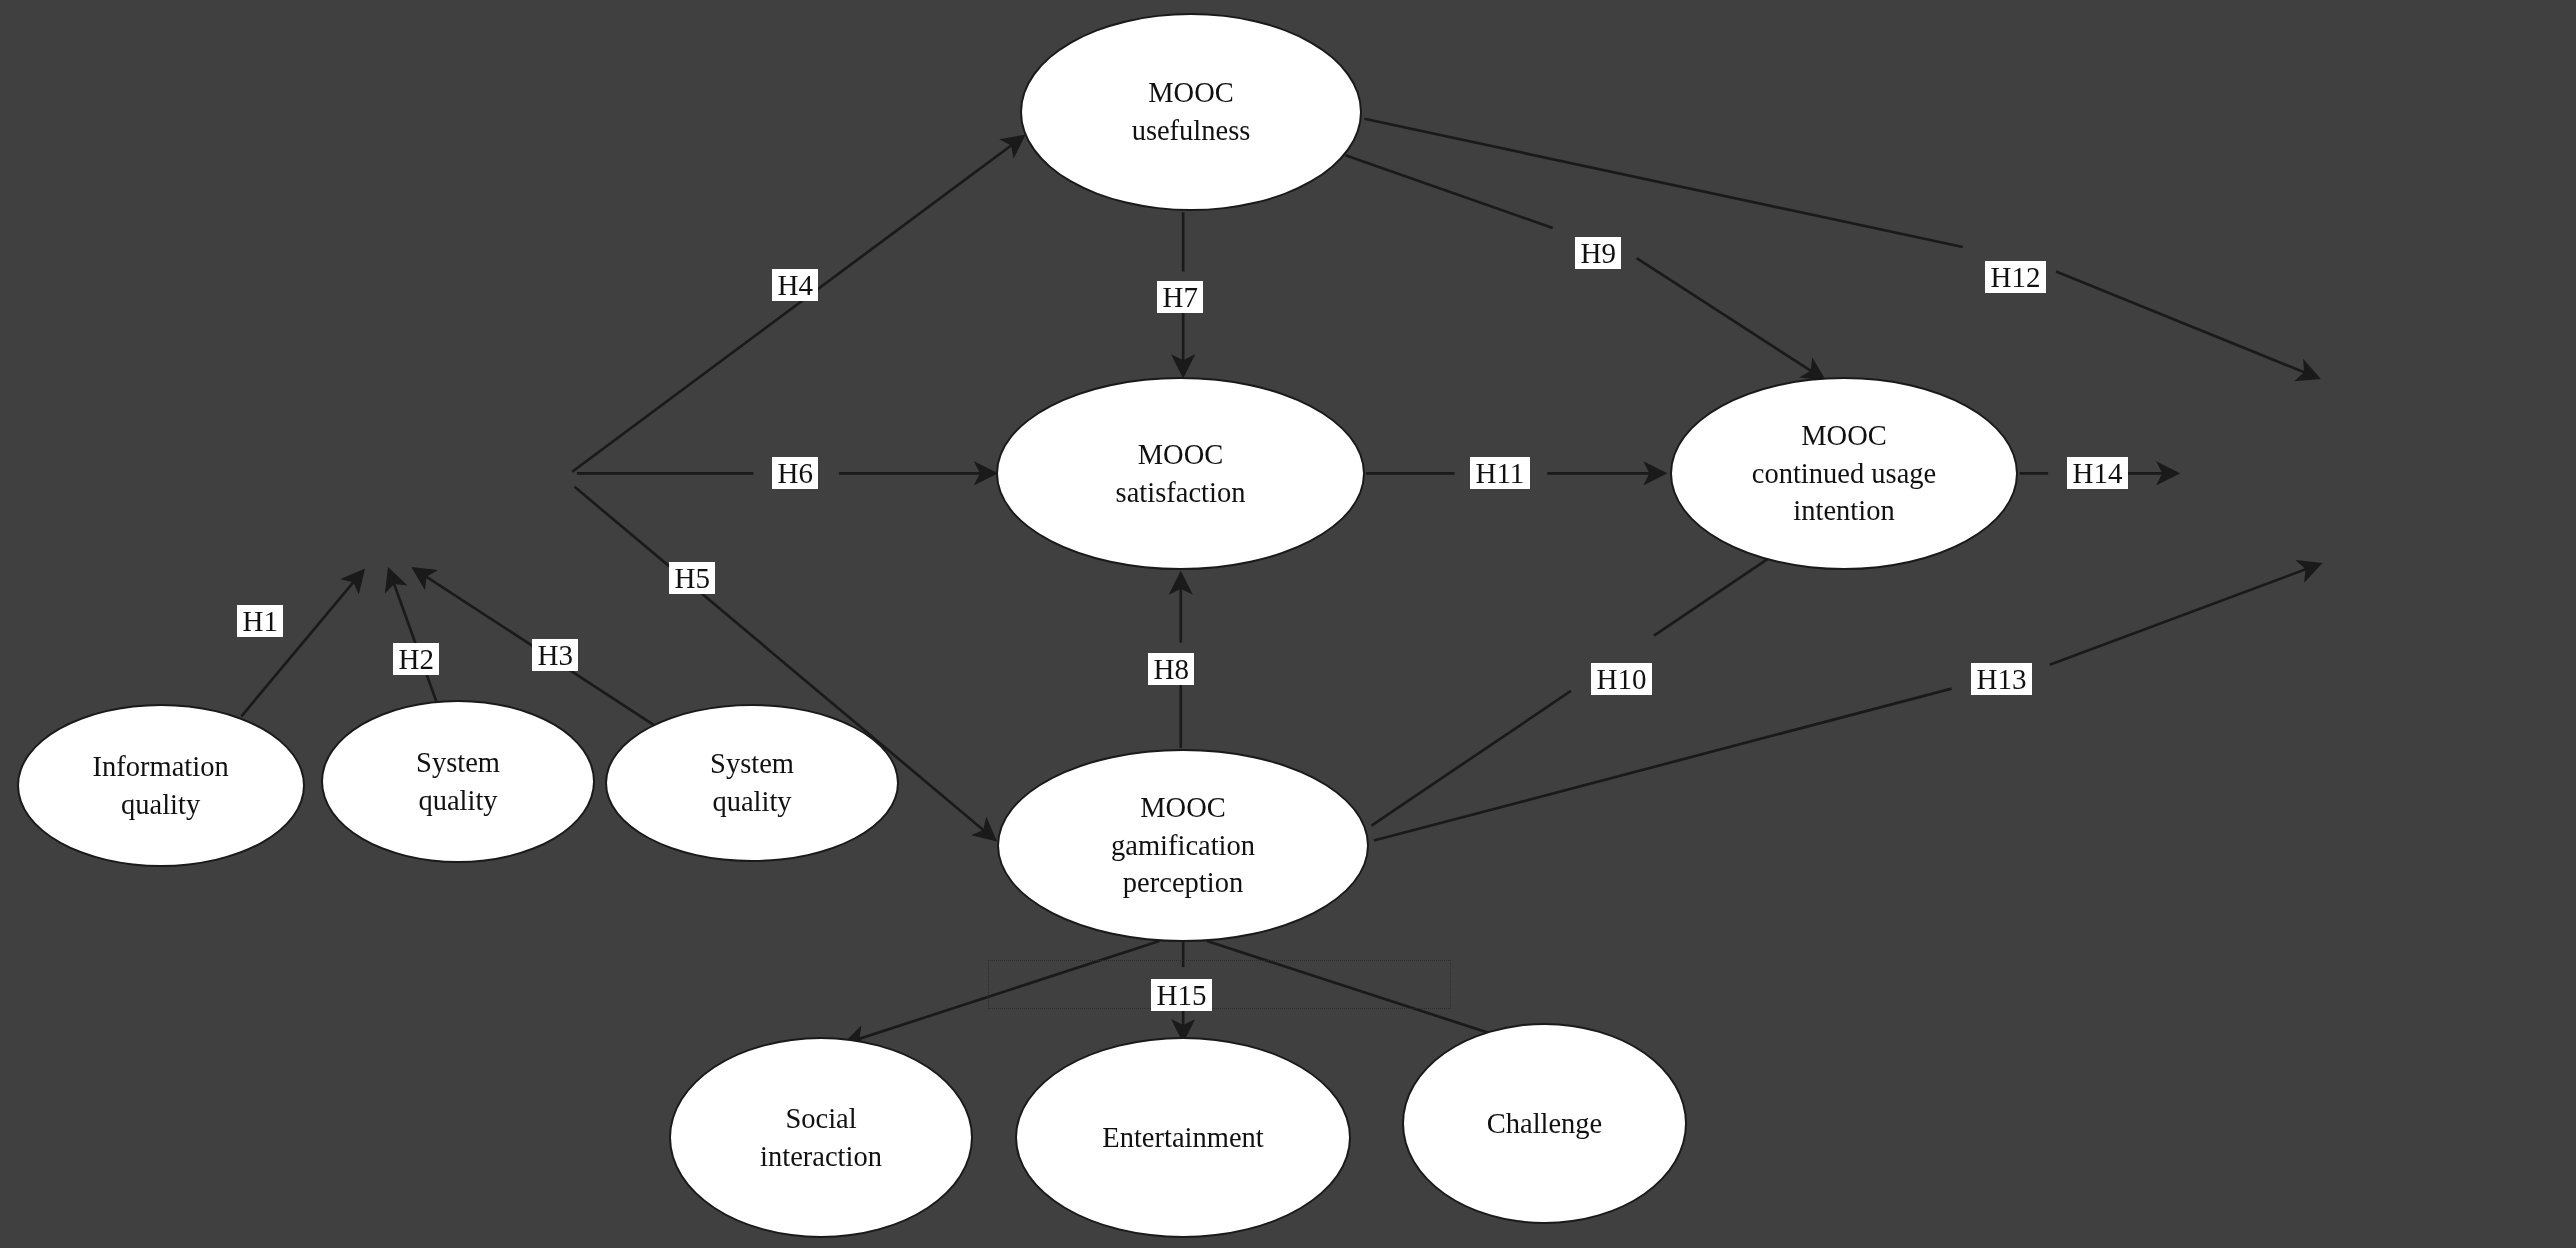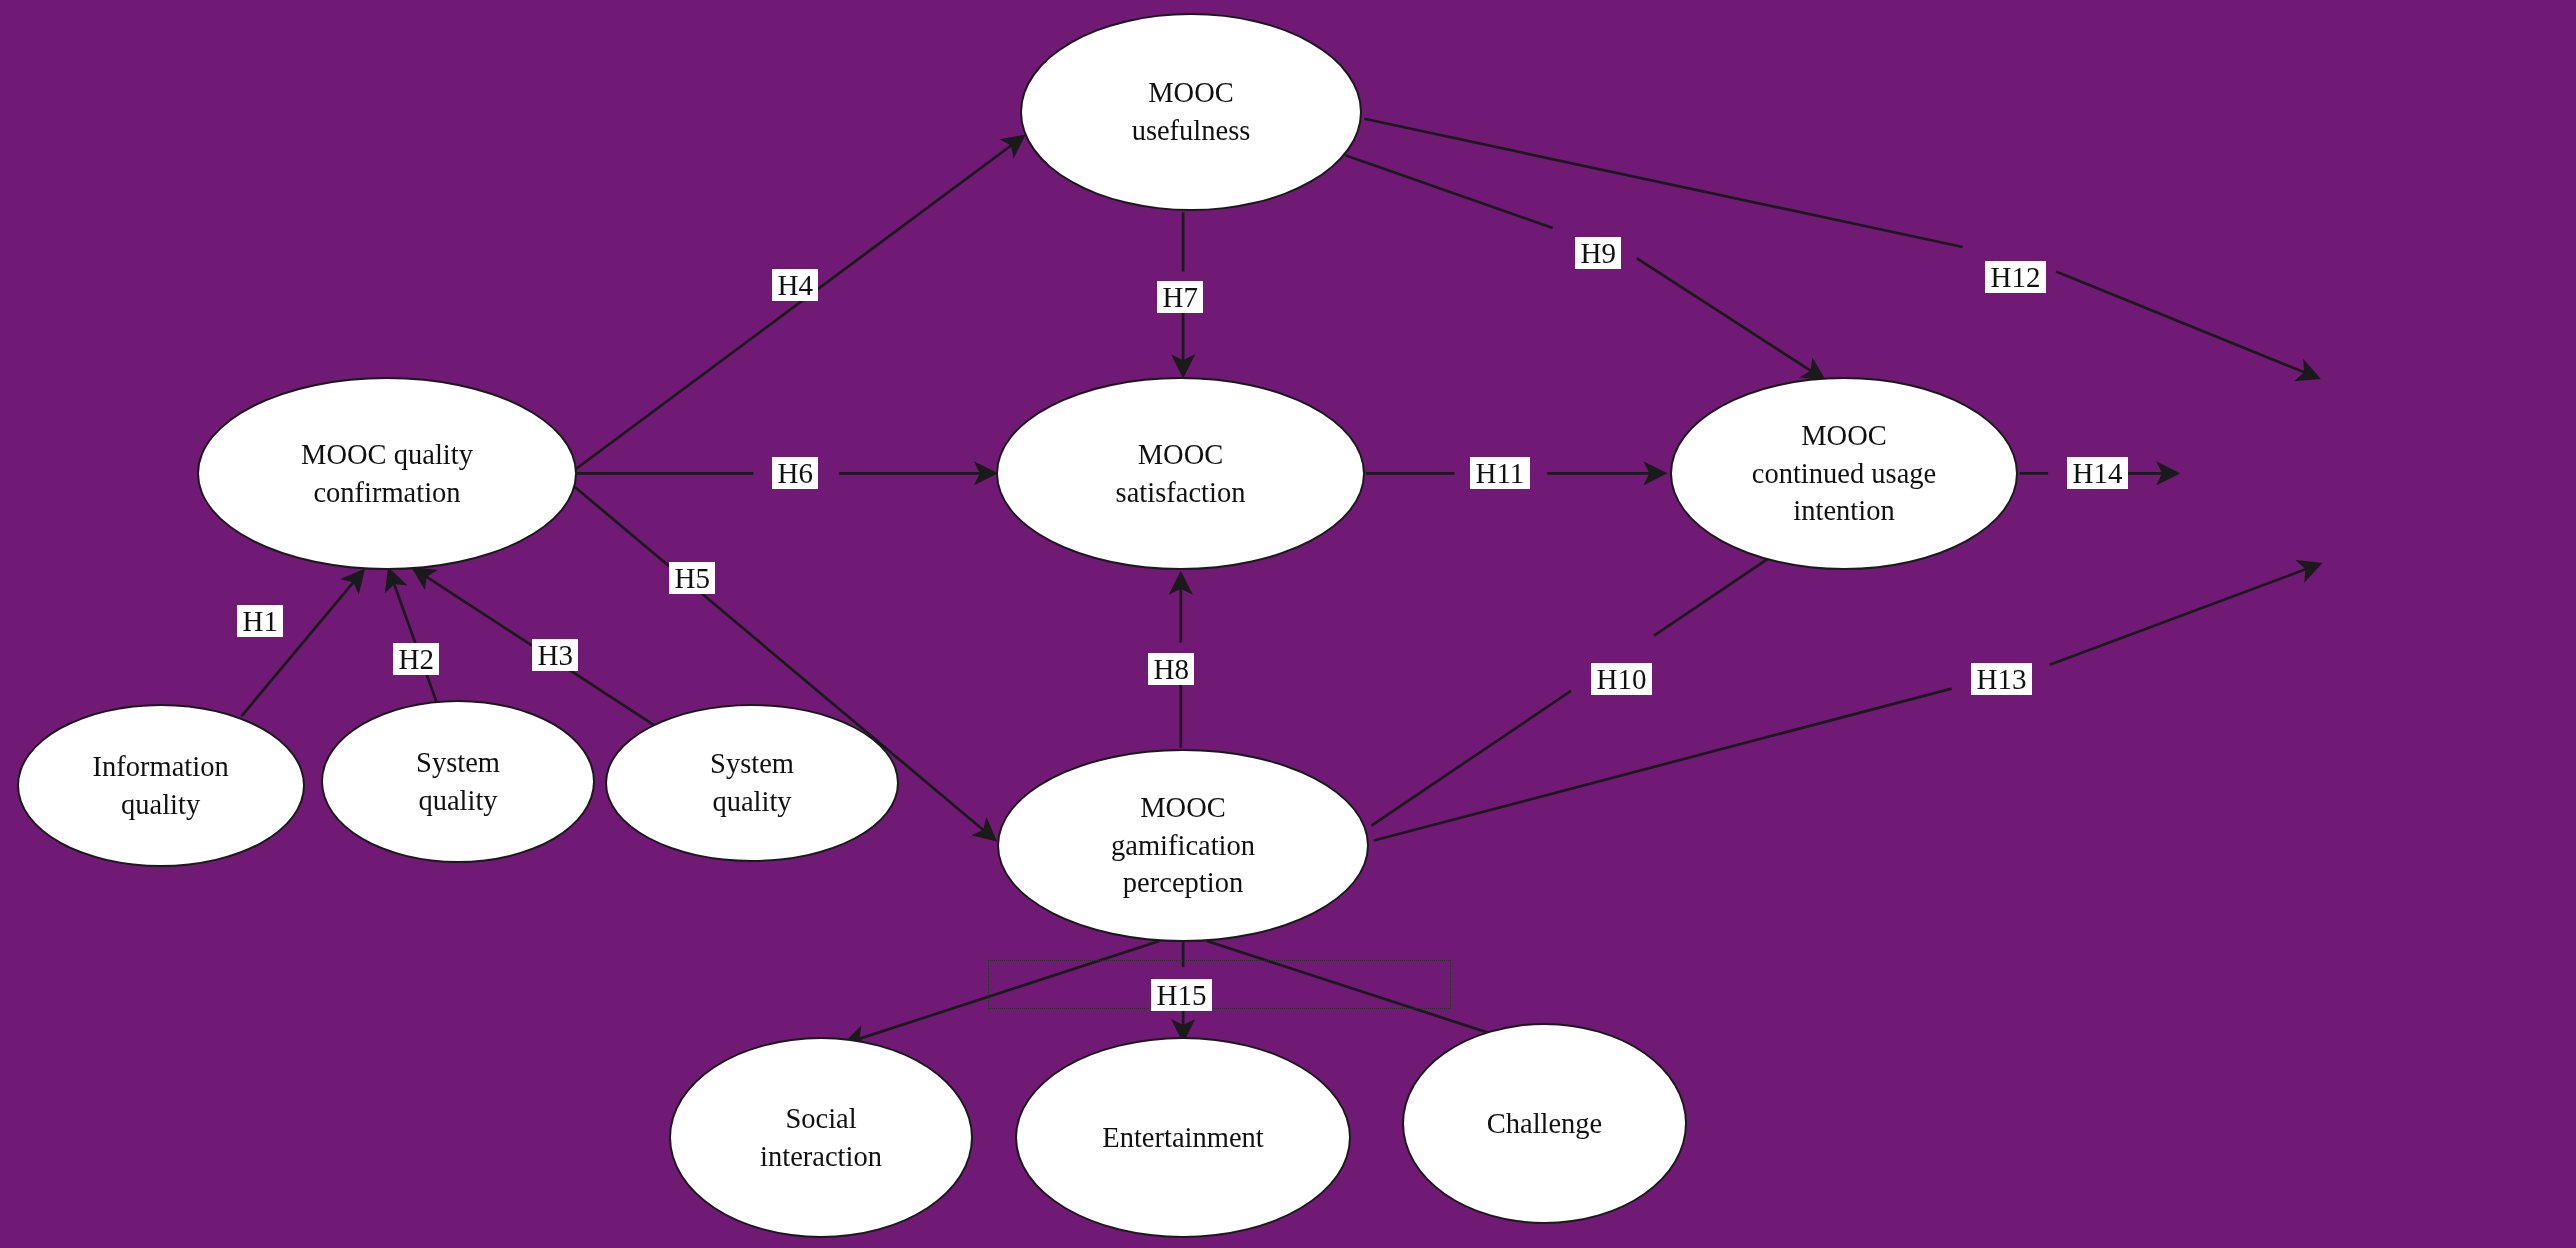--- a/index.html
+++ b/index.html
@@ -4,21 +4,21 @@
 <style>
   html, body {
     margin: 0;
     padding: 0;
     background: #ffffff;
   }
   #canvas {
     position: relative;
     width: 2576px;
     height: 1249px;
-    background: #701a75;
+    background: #404040;
     font-family: "Liberation Serif", "DejaVu Serif", serif;
     overflow: hidden;
   }
   svg#wires {
     position: absolute;
     left: 0;
     top: 0;
     width: 2576px;
     height: 1249px;
   }
@@ -115,24 +115,20 @@
     </g>
   </svg>
 
   <div class="h15box" style="left:988px; top:960px; width:461px; height:47px;"></div>
 
   <div class="node" style="left:1020px; top:12.7px; width:342px; height:198px;">
     <span style="white-space:pre-line;">MOOC
 usefulness</span>
   </div>
 
-  <div class="node" style="left:197px; top:377px; width:380px; height:193px;">
-    <span style="white-space:pre-line;">MOOC quality
-confirmation</span>
-  </div>
 
   <div class="node" style="left:996px; top:377px; width:369px; height:193px;">
     <span style="white-space:pre-line;">MOOC
 satisfaction</span>
   </div>
 
   <div class="node" style="left:1670px; top:377px; width:348px; height:193px;">
     <span style="white-space:pre-line;">MOOC
 continued usage
 intention</span>

